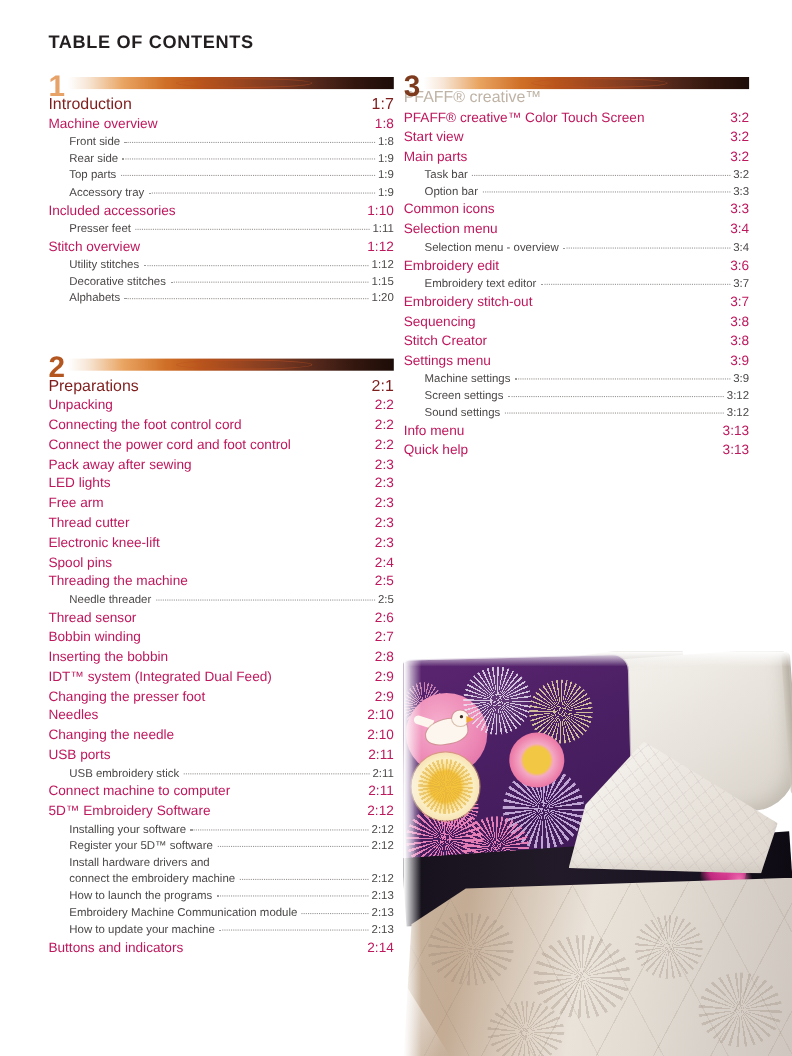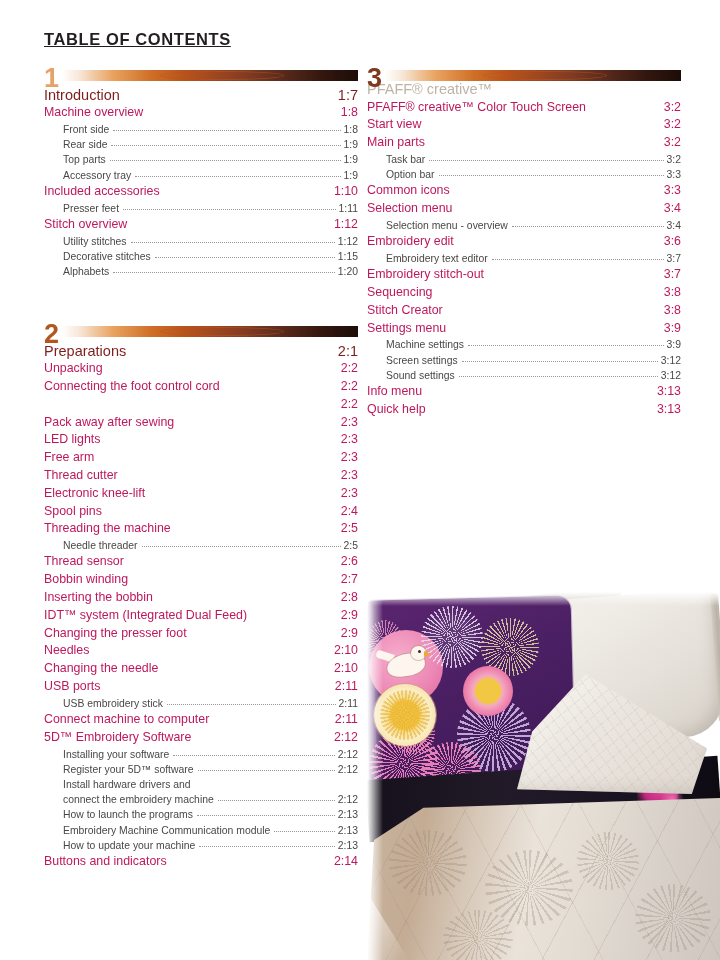--- a/index.html
+++ b/index.html
@@ -22,21 +22,20 @@
 
   
   .page-title {
     position: absolute;
     left: 44px;
     top: 30px;
     font-size: 16.5px;
     font-weight: bold;
     letter-spacing: 0.6px;
     color: #231f20;
-    text-decoration: underline;
   }
 
   
   .col {
     position: absolute;
     width: 314px;
   }
   .col-left  { left: 44px;  top: 52px; }
   .col-right { left: 367px; top: 52px; }
 
@@ -470,20 +469,21 @@
             <span class="t-text">Unpacking</span>
             <span class="t-lead"></span>
             <span class="t-page">2:2</span>
           </li>
         <li class="toc-row lvl1">
             <span class="t-text">Connecting the foot control cord</span>
             <span class="t-lead"></span>
             <span class="t-page">2:2</span>
           </li>
         <li class="toc-row lvl1">
+            <span class="t-text">Connect the power cord and foot control</span>
             <span class="t-lead"></span>
             <span class="t-page">2:2</span>
           </li>
         <li class="toc-row lvl1">
             <span class="t-text">Pack away after sewing</span>
             <span class="t-lead"></span>
             <span class="t-page">2:3</span>
           </li>
         <li class="toc-row lvl1">
             <span class="t-text">LED lights</span>

